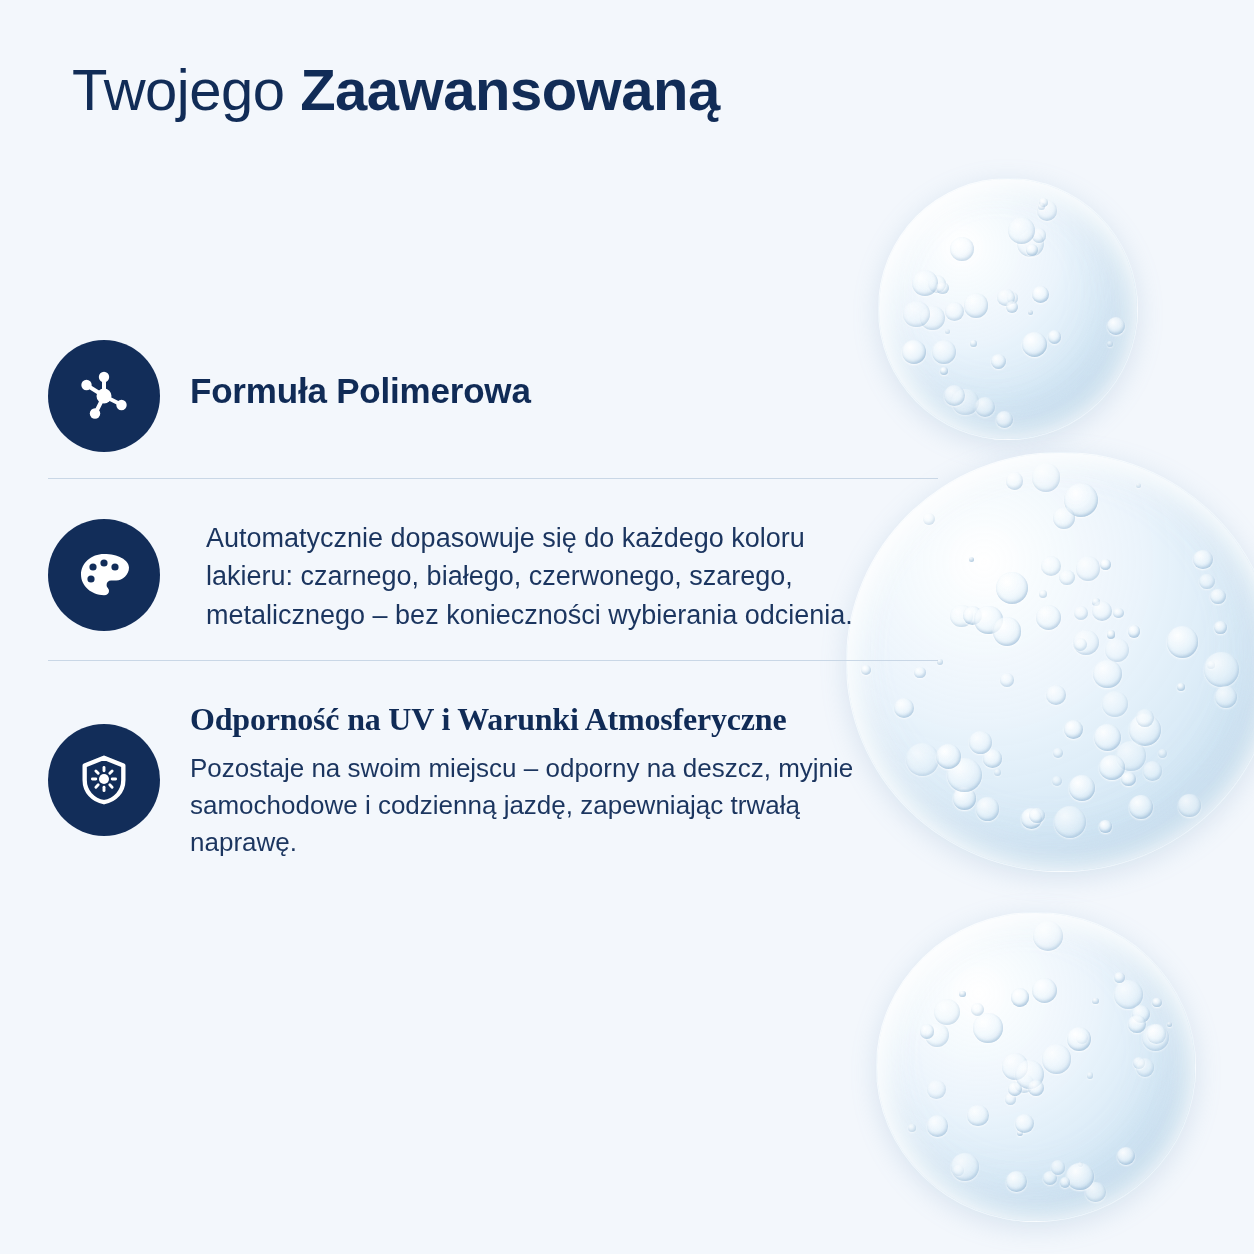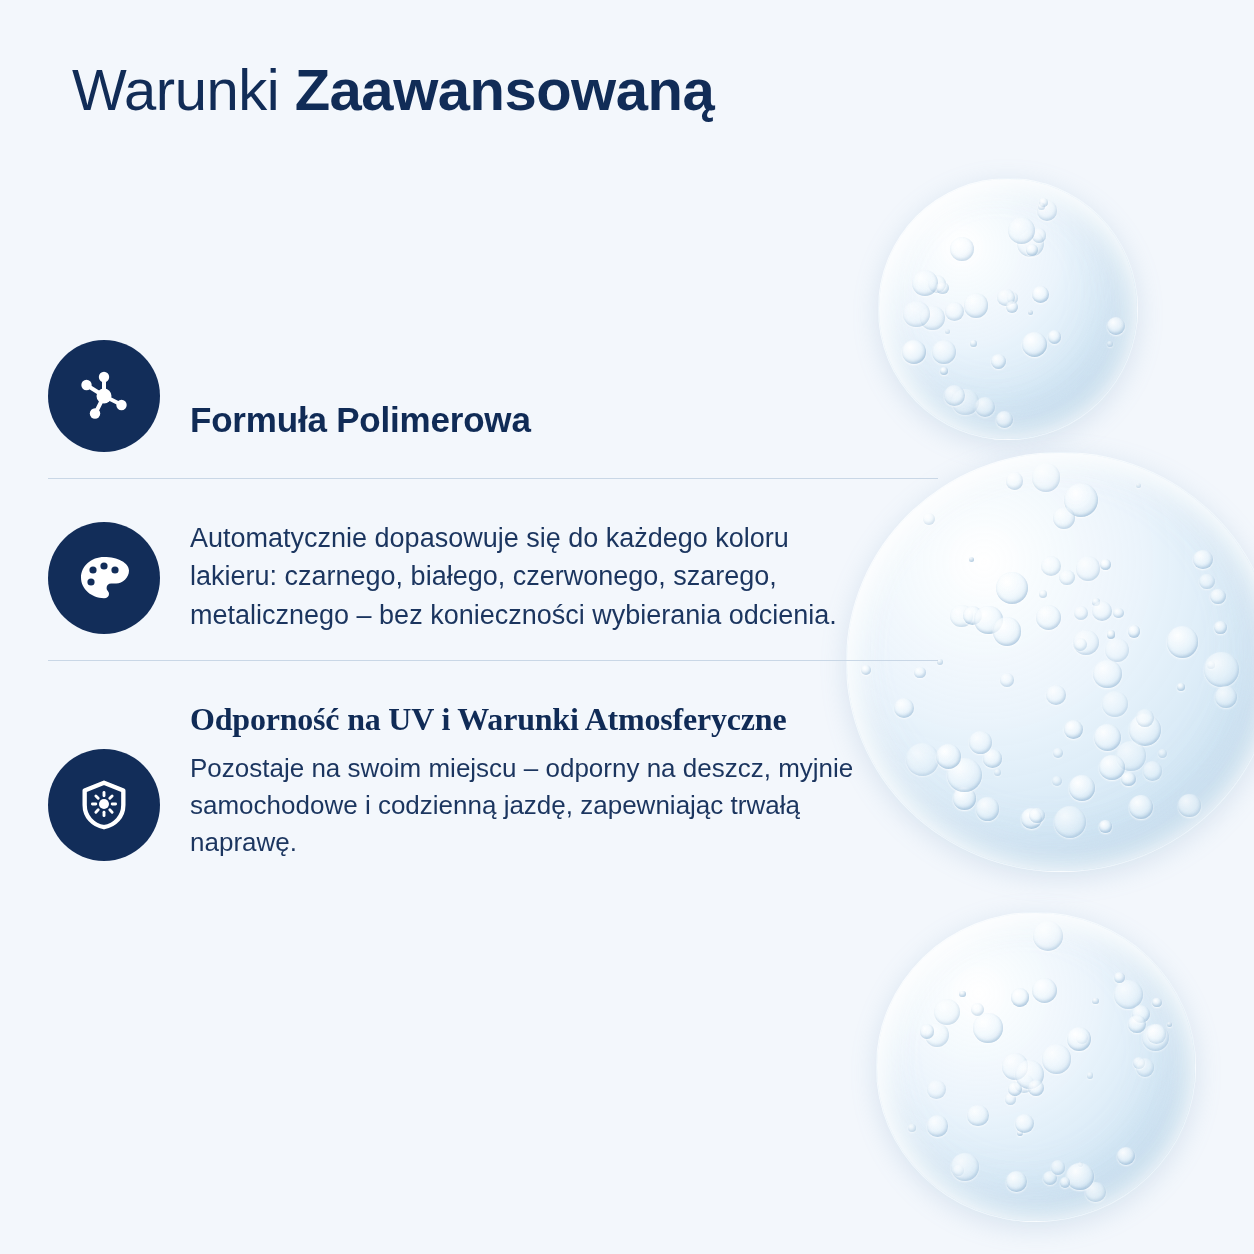--- a/index.html
+++ b/index.html
@@ -76,21 +76,21 @@
   
   .features {
     position: absolute;
     left: 48px;
     top: 318px;
     width: 890px;
   }
 
   .feature {
     display: flex;
-    align-items: flex-end;
+    align-items: center;
     gap: 30px;
     padding: 18px 0 26px 0;
   }
 
   .feature.sep { border-top: 1px solid #c9d7e6; padding-top: 34px; }
 
   .icon-badge {
     flex: 0 0 auto;
     width: 112px;
     height: 112px;
@@ -114,21 +114,21 @@
   }
 
   .feature-desc {
     color: #1b355f;
     font-size: 27px;
     line-height: 1.42;
     font-weight: 400;
     max-width: 700px;
   }
 
-  .f2 .feature-desc { max-width: 680px; }
+  .f2 .feature-desc { max-width: 680px; margin-left: 16px; }
   .f3 .feature-title { font-size: 32px; font-family: Liberation Serif, serif; }
   .f3 .feature-desc { font-size: 26px; max-width: 720px; }
 </style>
 </head>
 <body>
 
 <div class="blob-layer">
   <div class="blob blob-1" id="blob1">
       <div class="bubble" style="width: 5.00189px; height: 5.00189px; left: 65.5186px; top: 149.974px; opacity: 0.57;"></div>
       <div class="bubble" style="width: 23.9297px; height: 23.9297px; left: 52.7983px; top: 161.274px; opacity: 0.76;"></div>
@@ -281,21 +281,21 @@
       <div class="bubble" style="width: 21.8626px; height: 21.8626px; left: 89.9055px; top: 191.593px; opacity: 0.8;"></div>
       <div class="bubble" style="width: 13.6745px; height: 13.6745px; left: 131.109px; top: 169.226px; opacity: 0.85;"></div>
       <div class="bubble" style="width: 18.8288px; height: 18.8288px; left: 138.197px; top: 201.484px; opacity: 0.83;"></div>
       <div class="bubble" style="width: 13.6362px; height: 13.6362px; left: 93.5321px; top: 89.7695px; opacity: 0.63;"></div>
       <div class="bubble" style="width: 28.2361px; height: 28.2361px; left: 73.9923px; top: 239.646px; opacity: 0.73;"></div>
       <div class="bubble" style="width: 16.1185px; height: 16.1185px; left: 150.909px; top: 167.185px; opacity: 0.9;"></div>
     </div>
 </div>
 
 <h1 class="headline">
-  <span>Warunki </span><span class="strong">Zaawansowaną</span>
+  <span>Twojego </span><span class="strong">Zaawansowaną</span>
 </h1>
 
 <div class="features">
 
   <div class="feature f1">
     <div class="icon-badge">
       <svg width="60" height="60" viewBox="0 0 60 60" aria-hidden="true">
         <g stroke="#ffffff" stroke-width="4" stroke-linecap="round">
           <line x1="30" y1="30" x2="30" y2="12"></line>
           <line x1="30" y1="30" x2="14" y2="20"></line>

